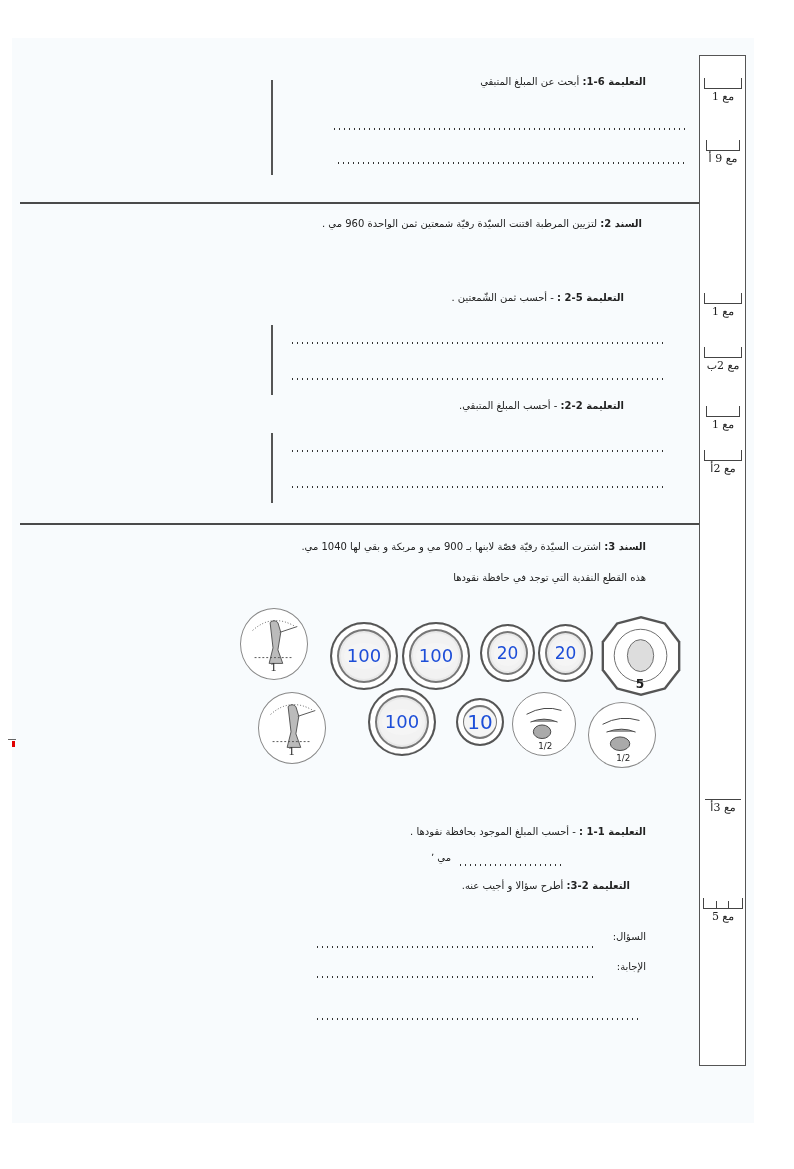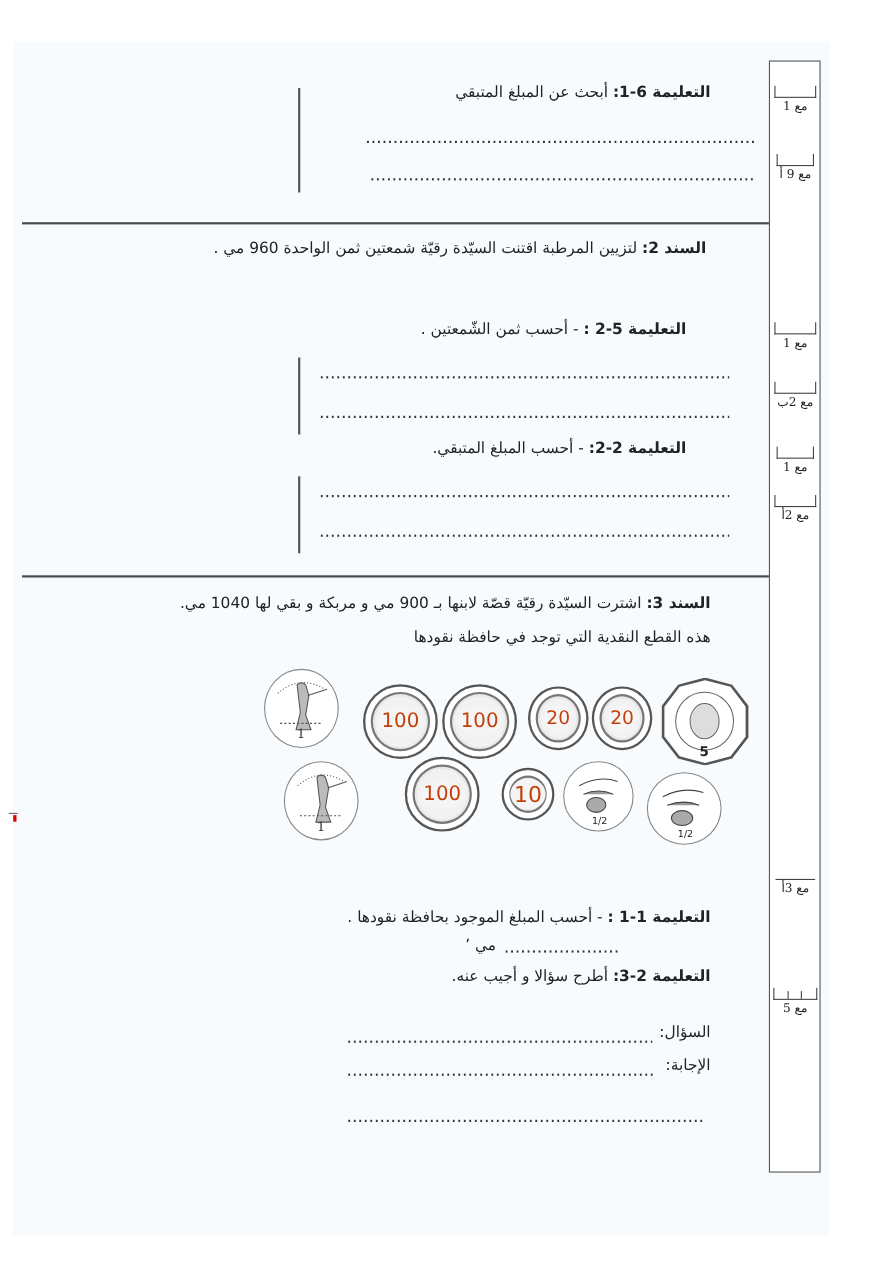--- a/index.html
+++ b/index.html
@@ -8,21 +8,21 @@
       background:#ffffff;
       font-family:"DejaVu Serif", "Liberation Serif", serif;
       color:#1a1a1a;
     }
     .sheet {
       position:absolute; left:12px; top:38px; width:742px; height:1085px;
       background:#f8fbfd;
     }
     .abs { position:absolute; }
     .rtl { direction:rtl; unicode-bidi:plaintext; white-space:nowrap; }
-    .t { font-size:14px; font-family:"DejaVu Sans","Liberation Sans",sans-serif; color:#222; }
+    .t { font-size:10px; font-family:"DejaVu Sans","Liberation Sans",sans-serif; color:#222; }
     .t b { font-weight:bold; }
     .hline { position:absolute; height:1.5px; background:#4a4a4a; }
     .vline { position:absolute; width:1.5px; background:#555; }
     .dots {
       position:absolute; height:2px;
       background-image: radial-gradient(circle, #333 0.9px, transparent 1.1px);
       background-size:5px 2px; background-repeat:repeat-x;
     }
     
     .margin-col {
@@ -45,21 +45,21 @@
     .score .lbl { display:block; direction:rtl; margin-top:1px; }
     
     .coins { position:absolute; left:230px; top:600px; width:460px; height:180px; }
     .coin { position:absolute; border-radius:50%; box-sizing:border-box; }
     .coin.plain {
       border:2px solid #555; background:#f2f2f2;
       box-shadow: inset 0 0 0 5px #fff, inset 0 0 0 7px #777, inset 0 0 0 9px #e8e8e8;
       display:flex; align-items:center; justify-content:center;
     }
     .coin.plain span {
-      font-family:"DejaVu Sans","Liberation Sans",sans-serif; color:#c2410c;
+      font-family:"DejaVu Sans","Liberation Sans",sans-serif; color:#1d4ed8;
       background:#f5f5f5; border-radius:50%; padding:4px 3px; line-height:1;
     }
     .coin.art {
       border:1.2px solid #888; background:#fff;
       display:flex; align-items:center; justify-content:center;
     }
     .coin.art svg { width:100%; height:100%; }
     .coin.poly {
       border-radius:0;
       clip-path: polygon(50% 0%, 80% 8%, 98% 32%, 98% 68%, 80% 92%, 50% 100%, 20% 92%, 2% 68%, 2% 32%, 20% 8%);
@@ -227,21 +227,21 @@
   </div>
 </div>
 
 <div class="abs rtl t" style="right:148px;top:826px;">
   <b>التعليمة 1-1 :</b>
   <span>- أحسب المبلغ الموجود بحافظة نقودها .</span>
 </div>
 <div class="abs rtl t" style="right:343px;top:852px;">مي ٬</div>
 <div class="dots" style="left:458px;top:864px;width:105px;"></div>
 
-<div class="abs rtl t" style="right:148px;top:880px;text-align:center;">
+<div class="abs rtl t" style="right:164px;top:880px;text-align:center;">
   <b>التعليمة 2-3:</b>
   <span>أطرح سؤالا و أجيب عنه.</span>
 </div>
 
 <div class="abs rtl t" style="right:148px;top:931px;">السؤال:</div>
 <div class="dots" style="left:315px;top:946px;width:278px;"></div>
 
 <div class="abs rtl t" style="right:148px;top:961px;">الإجابة:</div>
 <div class="dots" style="left:315px;top:976px;width:280px;"></div>
 <div class="dots" style="left:315px;top:1018px;width:325px;"></div>

